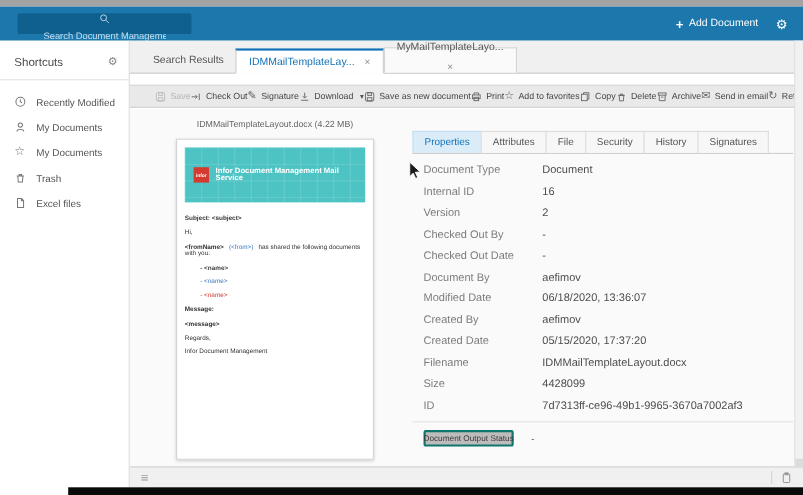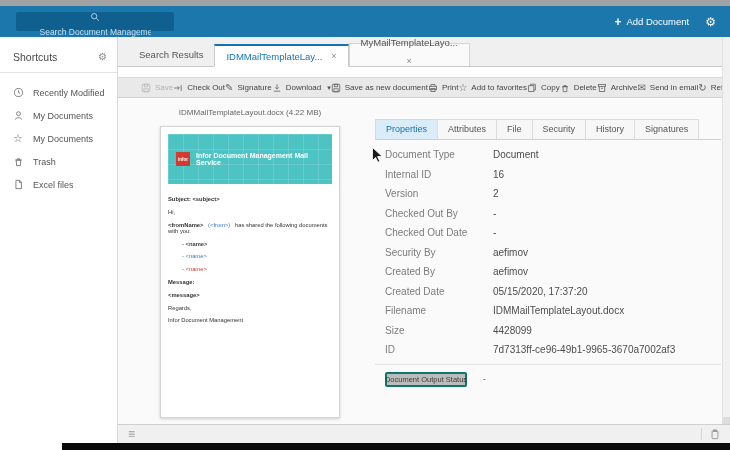--- a/index.html
+++ b/index.html
@@ -348,22 +348,26 @@
       </div>
       <div class="prow">
         <span class="plabel">Checked Out By</span>
         <span class="pvalue">-</span>
       </div>
       <div class="prow">
         <span class="plabel">Checked Out Date</span>
         <span class="pvalue">-</span>
       </div>
       <div class="prow">
-        <span class="plabel">Security By</span>
+        <span class="plabel">Document By</span>
         <span class="pvalue">aefimov</span>
+      </div>
+      <div class="prow">
+        <span class="plabel">Modified Date</span>
+        <span class="pvalue">06/18/2020, 13:36:07</span>
       </div>
       <div class="prow">
         <span class="plabel">Created By</span>
         <span class="pvalue">aefimov</span>
       </div>
       <div class="prow">
         <span class="plabel">Created Date</span>
         <span class="pvalue">05/15/2020, 17:37:20</span>
       </div>
       <div class="prow">

